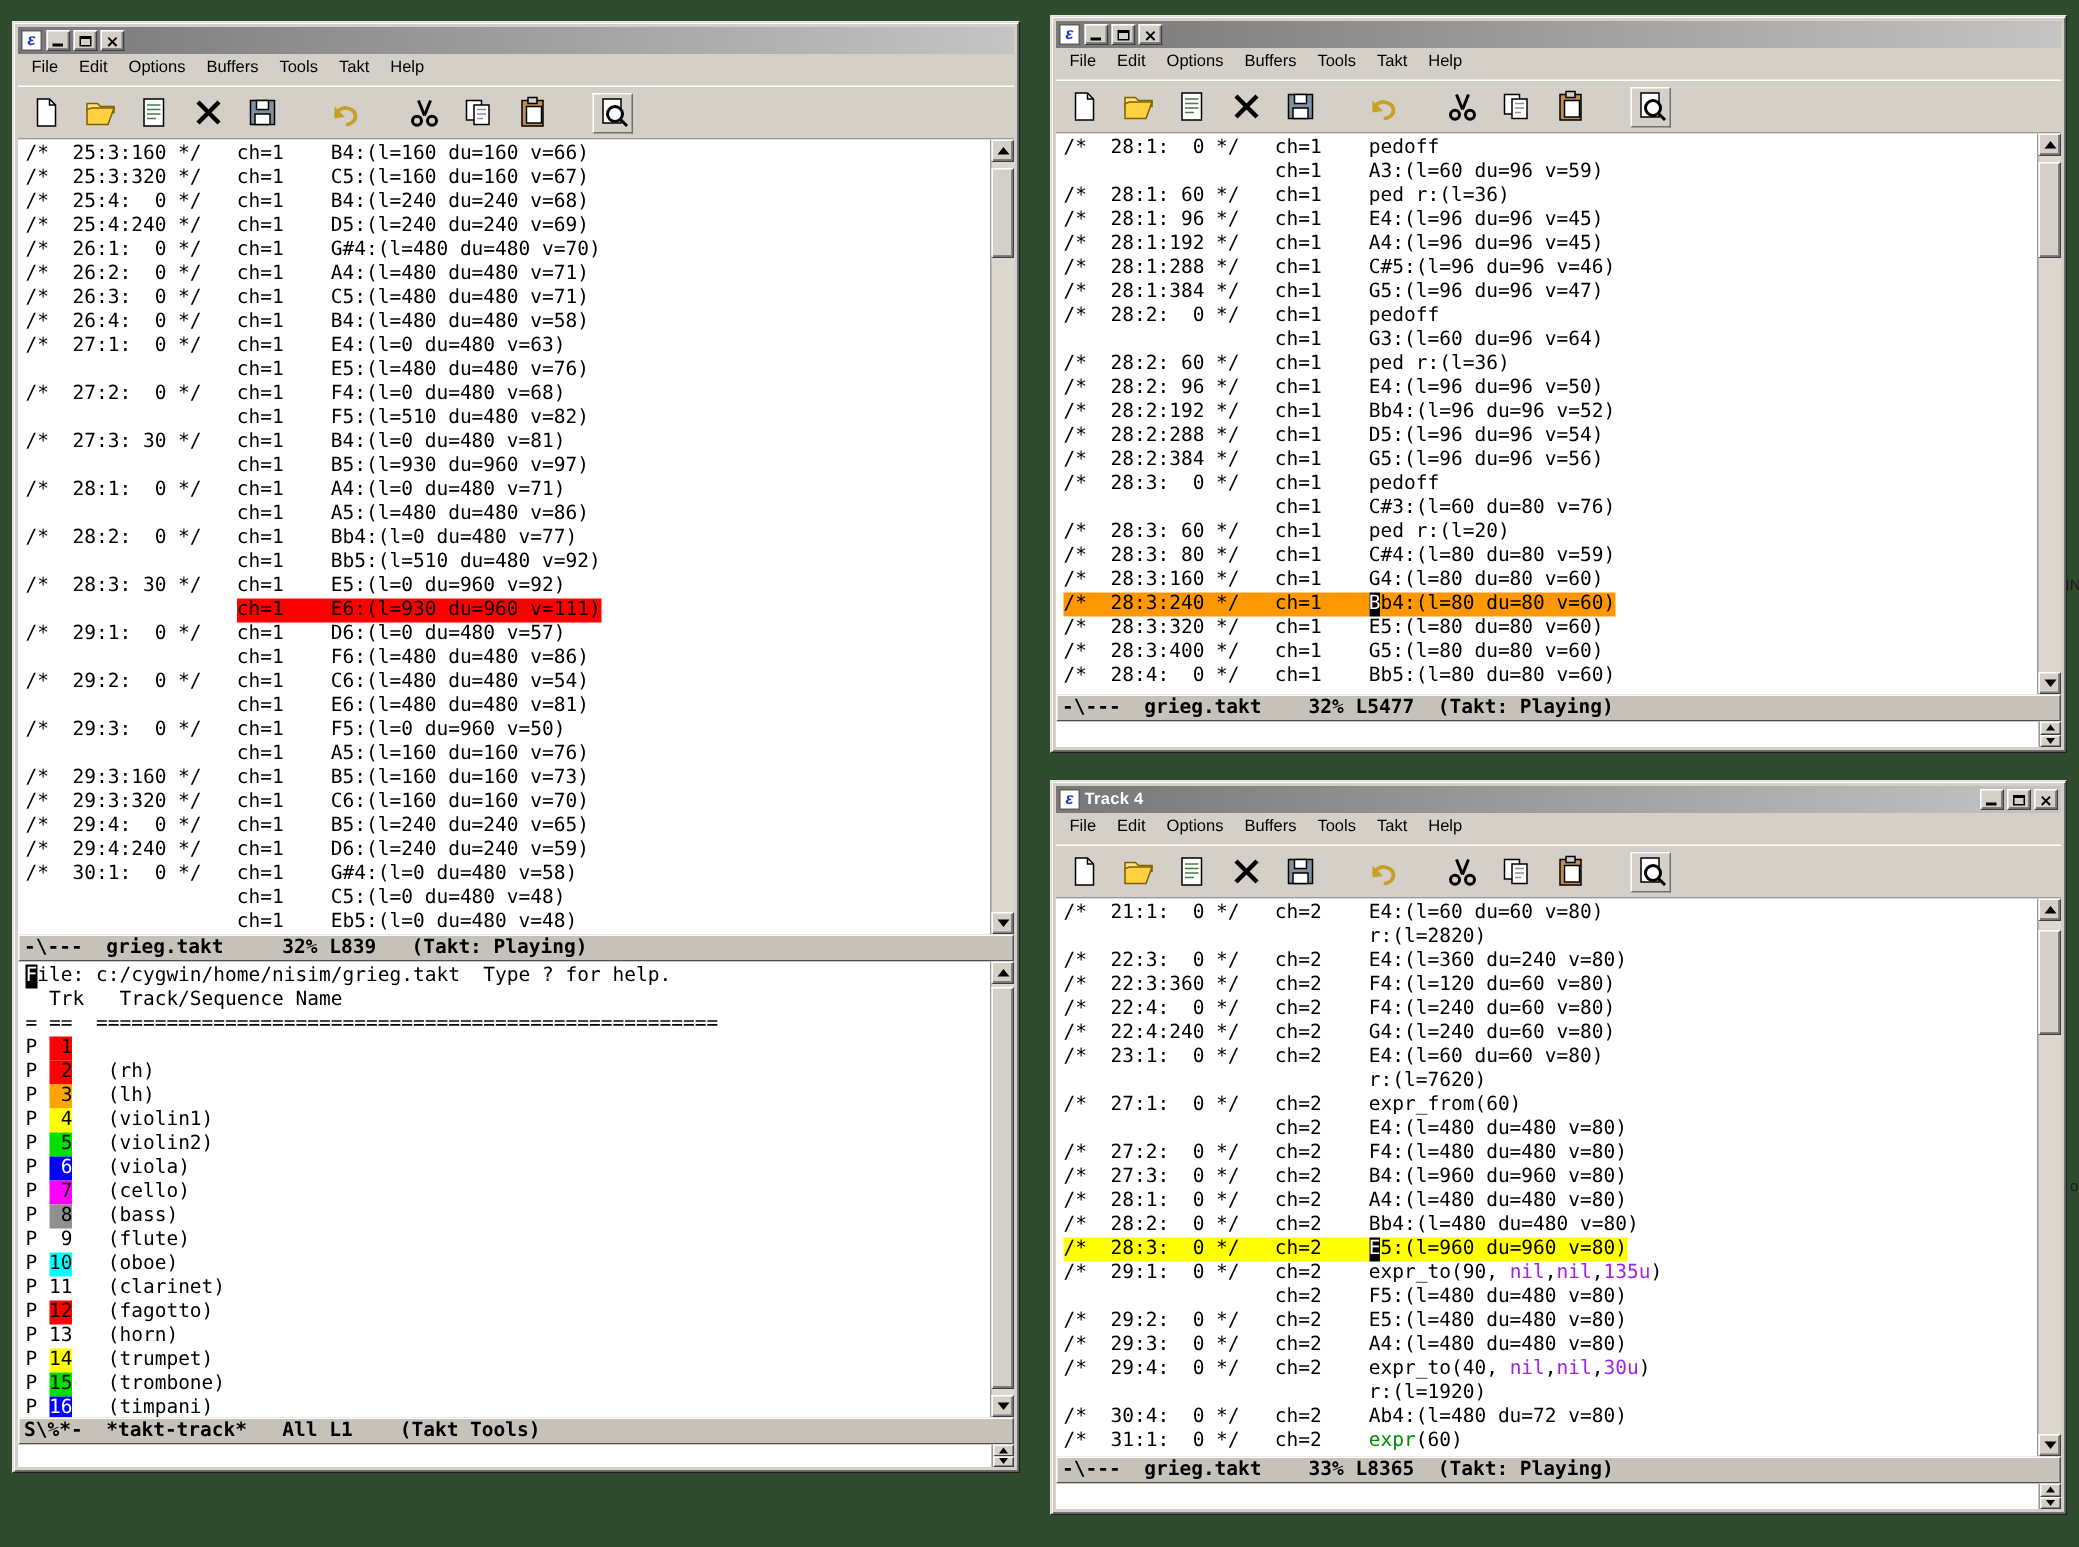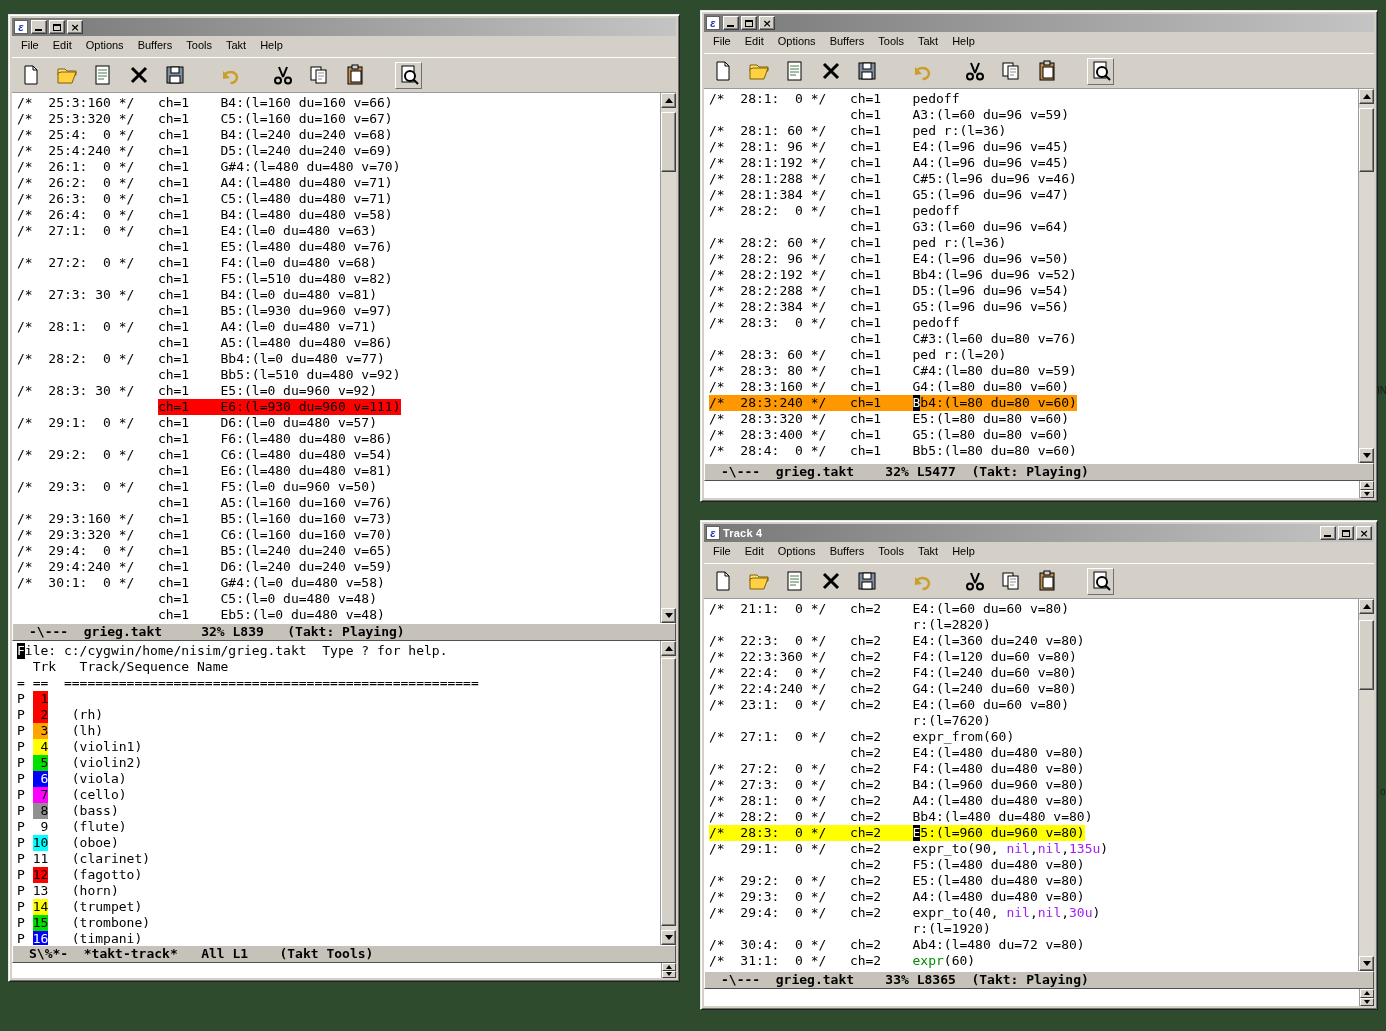--- a/index.html
+++ b/index.html
@@ -50,21 +50,21 @@
   .arr{width:0;height:0;border-left:4px solid transparent;border-right:4px solid transparent}
   .arr.up{border-bottom:5px solid #000}
   .arr.down{border-top:5px solid #000}
   .arr.sm{border-left-width:3px;border-right-width:3px}
   .arr.sm.up{border-bottom-width:4px}
   .arr.sm.down{border-top-width:4px}
 
   .modeline{height:18px;flex:0 0 18px;background:#c6c2ba;border-top:1px solid #fff;border-left:1px solid #fff;
     border-right:1px solid #505050;border-bottom:1px solid #505050;
     font-family:"DejaVu Sans Mono","Liberation Mono",monospace;font-size:13px;font-weight:bold;
-    white-space:pre;padding:0 16px;line-height:16px;color:#000;overflow:hidden}
+    white-space:pre;padding:0 3px;line-height:16px;color:#000;overflow:hidden}
 
   .minibuffer{flex:1;background:#fff;display:flex;justify-content:flex-end;overflow:hidden}
   .corner{width:15px;display:flex;flex-direction:column;background:#d4d0c8;border-left:1px solid #9a9a9a}
   .cg-btn{flex:1;display:flex;align-items:center;justify-content:center;background:#d4d0c8;
     border-top:1px solid #fff;border-left:1px solid #fff;border-right:1px solid #404040;border-bottom:1px solid #404040}
 </style>
 </head>
 <body style="background: rgb(46, 75, 46);">
 
 <div class="window" style="left:8px;top:14px;width:672px;height:968px">

